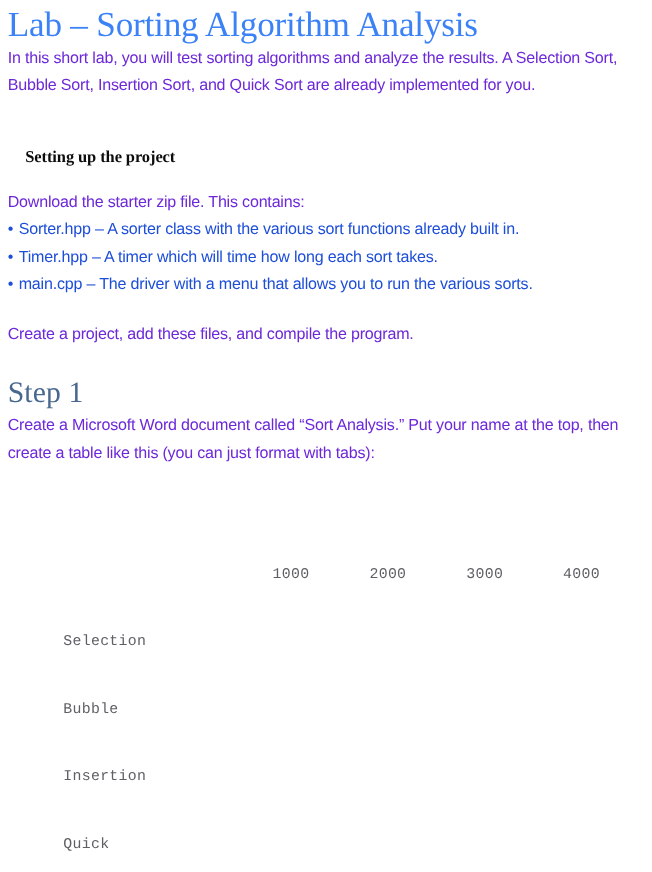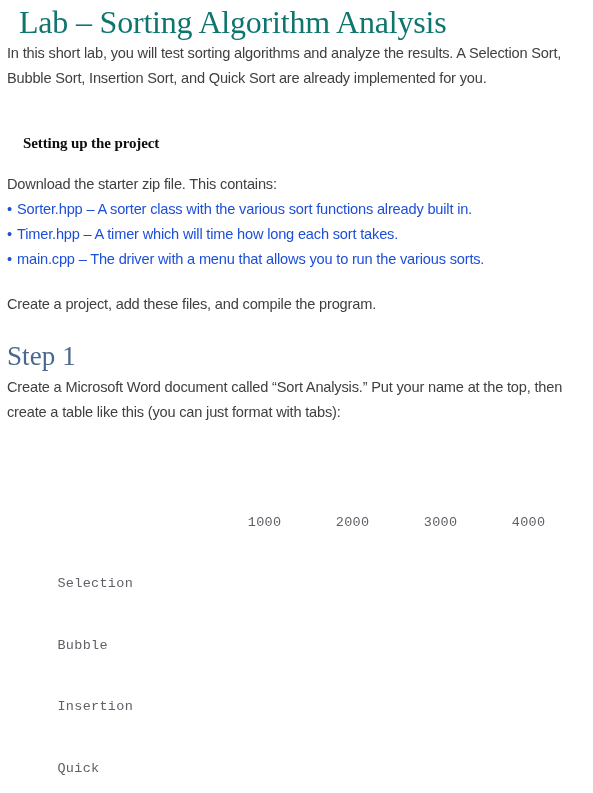--- a/index.html
+++ b/index.html
@@ -26,30 +26,30 @@
     box-sizing: border-box;
   }
 
   
   .doc-title {
     font-family: "Liberation Serif", serif;
     font-size: 32px;
     font-weight: 400;
     line-height: 36px;
     letter-spacing: -0.2px;
-    margin: 0 0 1px 12px;
-    color: #0f766e;
+    margin: 0 0 1px 0;
+    color: #3b82f6;
     white-space: nowrap;
   }
 
   
   .body-text {
     font-size: 14.6px;
     line-height: 25px;
-    color: #404040;
+    color: #6d28d9;
     margin: 0;
     letter-spacing: -0.18px;
   }
 
   .para {
     margin: 0;
   }
 
   
   .sub-heading {

